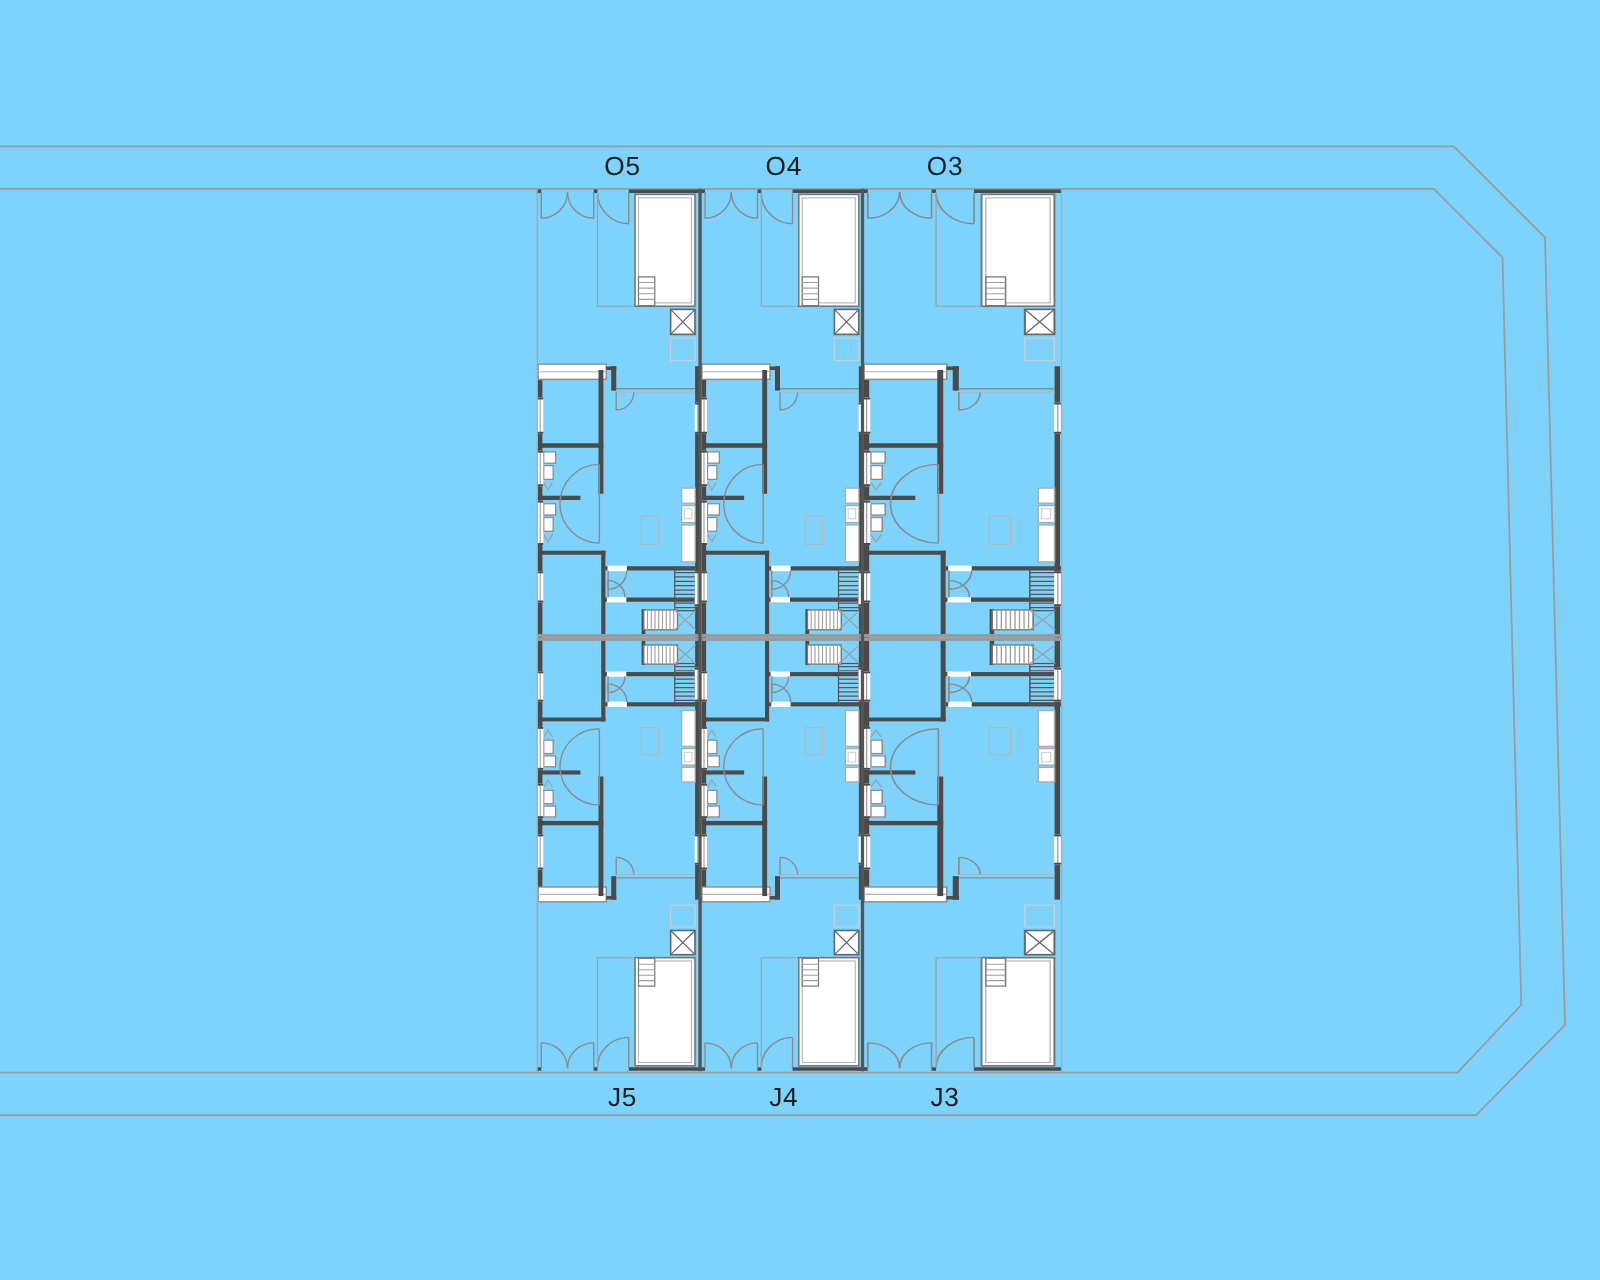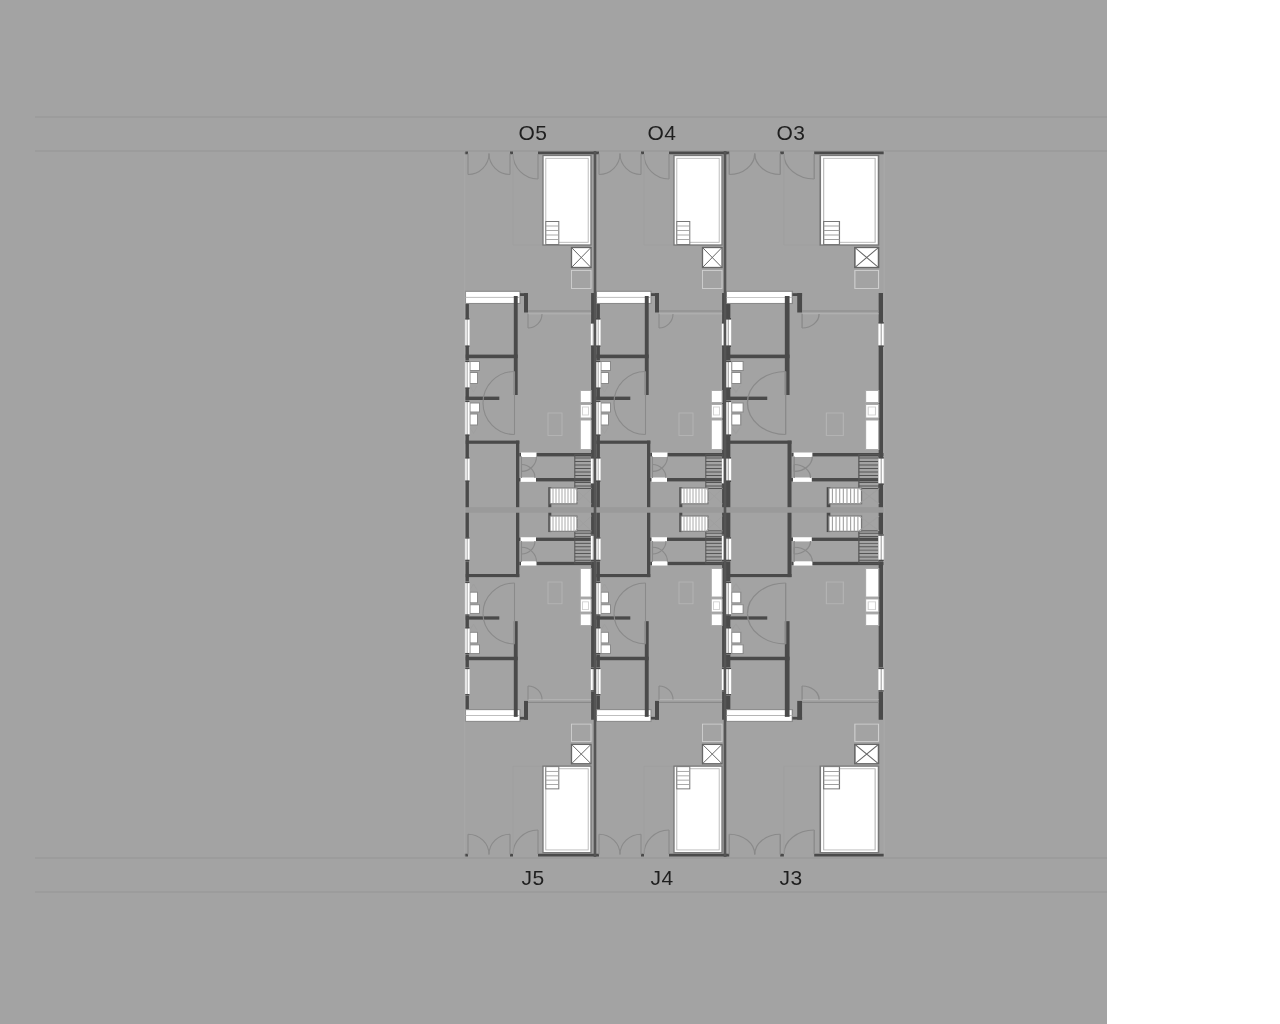--- a/index.html
+++ b/index.html
@@ -2,25 +2,24 @@
 <html><head>
 <meta charset="utf-8">
 <style>
   html, body {
     margin: 0;
     padding: 0;
     background: #ffffff;
   }
   .stage {
     position: relative;
-    width: 1072px;
+    width: 1280px;
     height: 1024px;
-    background: #a3a3a3;
+    background: #7dd3fc;
     overflow: hidden;
-    padding-left: 35px;
   }
   svg { display: block; }
   .unit-label {
     font-family: "Liberation Sans", "DejaVu Sans", sans-serif;
     font-size: 21px;
     letter-spacing: 0.5px;
   }
   
   .boundary { stroke: #9a9a9a; stroke-width: 1.4; fill: none; }
   .wallfill { fill: #4a4a4a; stroke: none; }

